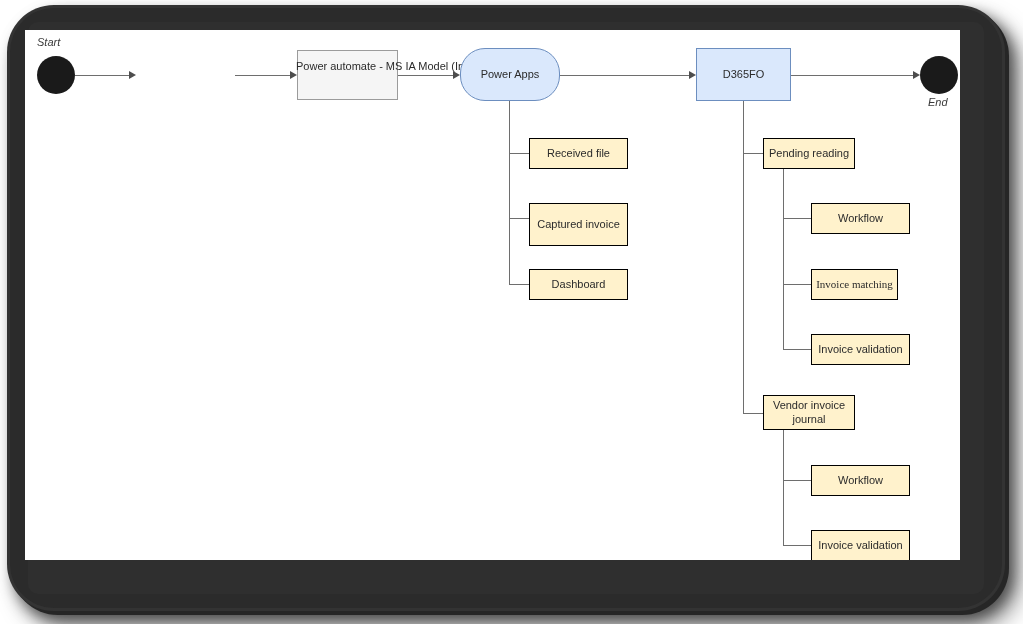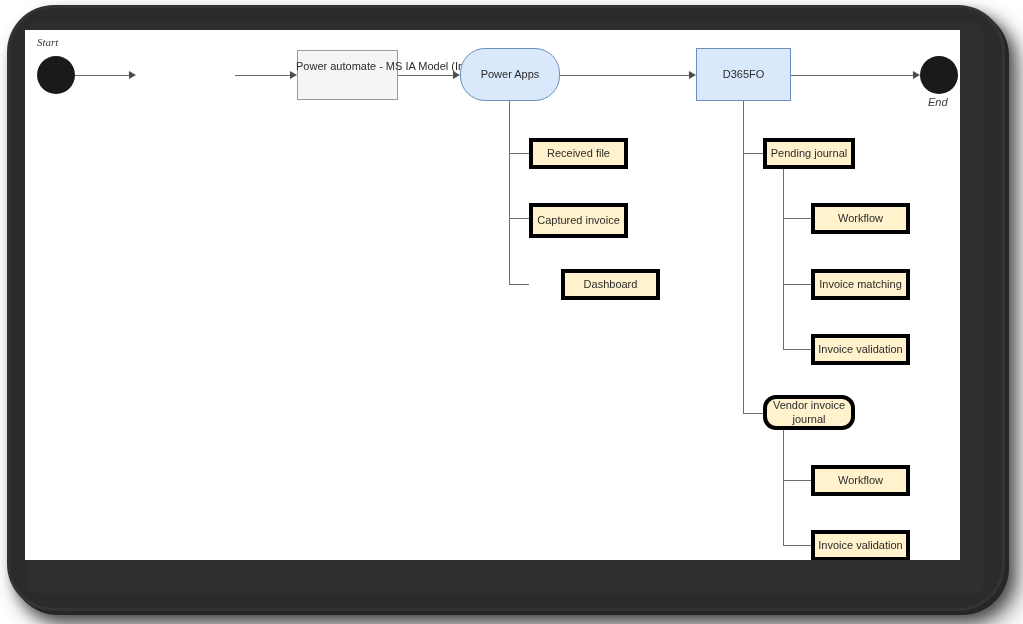--- a/index.html
+++ b/index.html
@@ -56,32 +56,32 @@
     box-sizing: border-box;
     display: flex;
     align-items: center;
     justify-content: center;
     text-align: center;
     font-size: 11px;
     line-height: 1.25;
     color: #2b2b2b;
     white-space: nowrap;
   }
-  .node.wrap { white-space: normal; border-radius: 13px; }
+  .node.wrap { white-space: normal; }
   .node-grey {
     background: #f5f5f5;
     border: 1px solid #9b9b9b;
   }
   .node-blue {
     background: #dae8fc;
     border: 1px solid #6c8ebf;
   }
   .node-yellow {
     background: #fff2cc;
-    border: 4px solid #000000;
+    border: 1px solid #000000;
   }
   .overflow-text {
     position: absolute;
     left: -2px;
     right: -2px;
     text-align: center;
     font-size: 11px;
     line-height: 1.3;
     color: #2b2b2b;
   }
@@ -117,21 +117,21 @@
 <body>
 
 <div id="screen">
 
   <div id="bezel">
     <div id="bezel-inner"></div>
   </div>
 
   <div id="canvas">
 
-    <div class="terminator-label" style="left:12px; top:6px;font-family:Liberation Serif, serif;">Start</div>
+    <div class="terminator-label" style="left:12px; top:6px;">Start</div>
     <div class="terminator" style="left:12px; top:26px; width:38px; height:38px;"></div>
 
     <div class="conn conn-h" style="left:50px; top:44.5px; width:57px;"></div>
     <div class="arrow" style="left:104px; top:40.5px;"></div>
 
 
     <div class="conn conn-h" style="left:210px; top:44.5px; width:57px;"></div>
     <div class="arrow" style="left:265px; top:40.5px;"></div>
 
     <div class="node node-grey" style="left:272px; top:20px; width:101px; height:50px;">
@@ -159,45 +159,45 @@
     <div class="terminator-label" style="left:903px; top:66px;font-style:italic;">End</div>
 
     <div class="conn conn-v" style="left:484px; top:71px; height:183px;"></div>
 
     <div class="conn conn-h" style="left:484px; top:123px; width:20px;"></div>
     <div class="node node-yellow" style="left:504px; top:108px; width:99px; height:31px;">
       <span>Received file</span>
     </div>
 
     <div class="conn conn-h" style="left:484px; top:188px; width:20px;"></div>
-    <div class="node node-yellow" style="left:504px; top:173px; width:99px; height:35px;">
+    <div class="node node-yellow" style="left:504px; top:173px; width:99px; height:43px;">
       <span>Captured invoice</span>
     </div>
 
     <div class="conn conn-h" style="left:484px; top:254px; width:20px;"></div>
-    <div class="node node-yellow" style="left:504px; top:239px; width:99px; height:31px;margin-left:32px;">
+    <div class="node node-yellow" style="left:504px; top:239px; width:99px; height:31px;">
       <span>Dashboard</span>
     </div>
 
     <div class="conn conn-v" style="left:718px; top:71px; height:312px;"></div>
 
     <div class="conn conn-h" style="left:718px; top:123px; width:20px;"></div>
     <div class="node node-yellow" style="left:738px; top:108px; width:92px; height:31px;">
-      <span>Pending journal</span>
+      <span>Pending reading</span>
     </div>
 
     <div class="conn conn-v" style="left:758px; top:139px; height:181px;"></div>
 
     <div class="conn conn-h" style="left:758px; top:188px; width:28px;"></div>
     <div class="node node-yellow" style="left:786px; top:173px; width:99px; height:31px;">
       <span>Workflow</span>
     </div>
 
     <div class="conn conn-h" style="left:758px; top:254px; width:28px;"></div>
-    <div class="node node-yellow" style="left:786px; top:239px; width:99px; height:31px;">
+    <div class="node node-yellow" style="left:786px; top:239px; width:87px; height:31px;font-family:Liberation Serif, serif;">
       <span>Invoice matching</span>
     </div>
 
     <div class="conn conn-h" style="left:758px; top:319px; width:28px;"></div>
     <div class="node node-yellow" style="left:786px; top:304px; width:99px; height:31px;">
       <span>Invoice validation</span>
     </div>
 
     <div class="conn conn-h" style="left:718px; top:383px; width:20px;"></div>
     <div class="node node-yellow wrap" style="left:738px; top:365px; width:92px; height:35px;">

